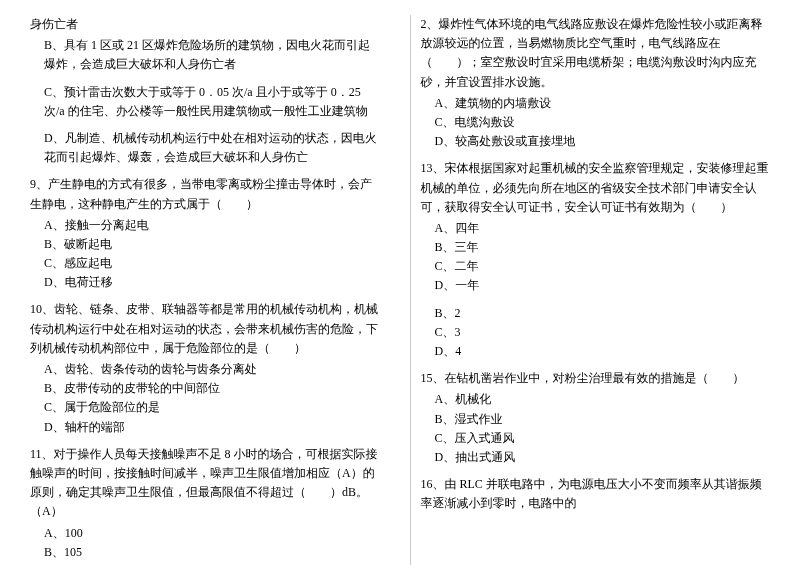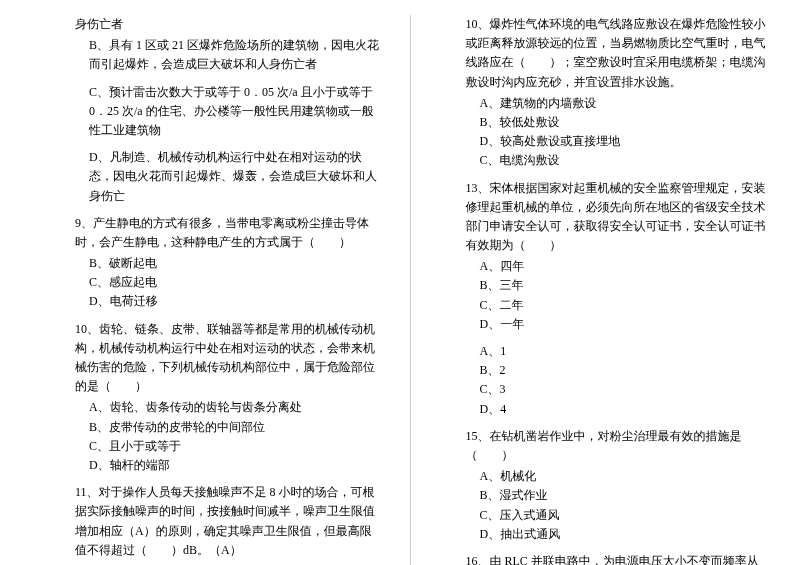--- a/index.html
+++ b/index.html
@@ -28,21 +28,20 @@
       padding-right: 10px;
     }
     .col-right {
       flex: 1;
       padding-left: 10px;
       border-left: 1px solid #ccc;
     }
     .question-block {
       margin-bottom: 8px;
       line-height: 1.6;
-      margin-left: 45px;
     }
     .question-text {
       text-indent: 0;
       margin-bottom: 2px;
     }
     .option {
       padding-left: 14px;
       line-height: 1.6;
     }
   </style>
@@ -62,63 +61,62 @@
       <div class="question-block">
         <div class="option">C、预计雷击次数大于或等于 0．05 次/a 且小于或等于 0．25 次/a 的住宅、办公楼等一般性民用建筑物或一般性工业建筑物</div>
       </div>
 
       <div class="question-block">
         <div class="option">D、凡制造、机械传动机构运行中处在相对运动的状态，因电火花而引起爆炸、爆轰，会造成巨大破坏和人身伤亡</div>
       </div>
 
       <div class="question-block">
         <div class="question-text">9、产生静电的方式有很多，当带电零离或粉尘撞击导体时，会产生静电，这种静电产生的方式属于（　　）</div>
+        <div class="option">A、接触一分离起电</div>
         <div class="option">B、破断起电</div>
         <div class="option">C、感应起电</div>
         <div class="option">D、电荷迁移</div>
       </div>
 
       <div class="question-block">
         <div class="question-text">10、齿轮、链条、皮带、联轴器等都是常用的机械传动机构，机械传动机构运行中处在相对运动的状态，会带来机械伤害的危险，下列机械传动机构部位中，属于危险部位的是（　　）</div>
         <div class="option">A、齿轮、齿条传动的齿轮与齿条分离处</div>
         <div class="option">B、皮带传动的皮带轮的中间部位</div>
-        <div class="option">C、且小于或等于</div>
+        <div class="option">C、属于危险部位的是</div>
         <div class="option">D、轴杆的端部</div>
       </div>
 
       <div class="question-block">
         <div class="question-text">11、对于操作人员每天接触噪声不足 8 小时的场合，可根据实际接触噪声的时间，按接触时间减半，噪声卫生限值增加相应（A）的原则，确定其噪声卫生限值，但最高限值不得超过（　　）dB。（A）</div>
         <div class="option">A、100</div>
         <div class="option">B、105</div>
         <div class="option">C、110</div>
 
       </div>
 
     </div>
 
     <div class="col-right">
 
       <div class="question-block">
-        <div class="question-text">10、爆炸性气体环境的电气线路应敷设在爆炸危险性较小或距离释放源较远的位置，当易燃物质比空气重时，电气线路应在（　　）；室空敷设时宜采用电缆桥架；电缆沟敷设时沟内应充砂，并宜设置排水设施。</div>
+        <div class="question-text">2、爆炸性气体环境的电气线路应敷设在爆炸危险性较小或距离释放源较远的位置，当易燃物质比空气重时，电气线路应在（　　）；室空敷设时宜采用电缆桥架；电缆沟敷设时沟内应充砂，并宜设置排水设施。</div>
         <div class="option">A、建筑物的内墙敷设</div>
-        <div class="option">B、较低处敷设</div>
+        <div class="option">C、电缆沟敷设</div>
         <div class="option">D、较高处敷设或直接埋地</div>
-        <div class="option">C、电缆沟敷设</div>
       </div>
 
       <div class="question-block">
         <div class="question-text">13、宋体根据国家对起重机械的安全监察管理规定，安装修理起重机械的单位，必须先向所在地区的省级安全技术部门申请安全认可，获取得安全认可证书，安全认可证书有效期为（　　）</div>
         <div class="option">A、四年</div>
         <div class="option">B、三年</div>
         <div class="option">C、二年</div>
         <div class="option">D、一年</div>
       </div>
 
       <div class="question-block">
-        <div class="option">A、1</div>
         <div class="option">B、2</div>
         <div class="option">C、3</div>
         <div class="option">D、4</div>
       </div>
 
       <div class="question-block">
         <div class="question-text">15、在钻机凿岩作业中，对粉尘治理最有效的措施是（　　）</div>
         <div class="option">A、机械化</div>
         <div class="option">B、湿式作业</div>
         <div class="option">C、压入式通风</div>

